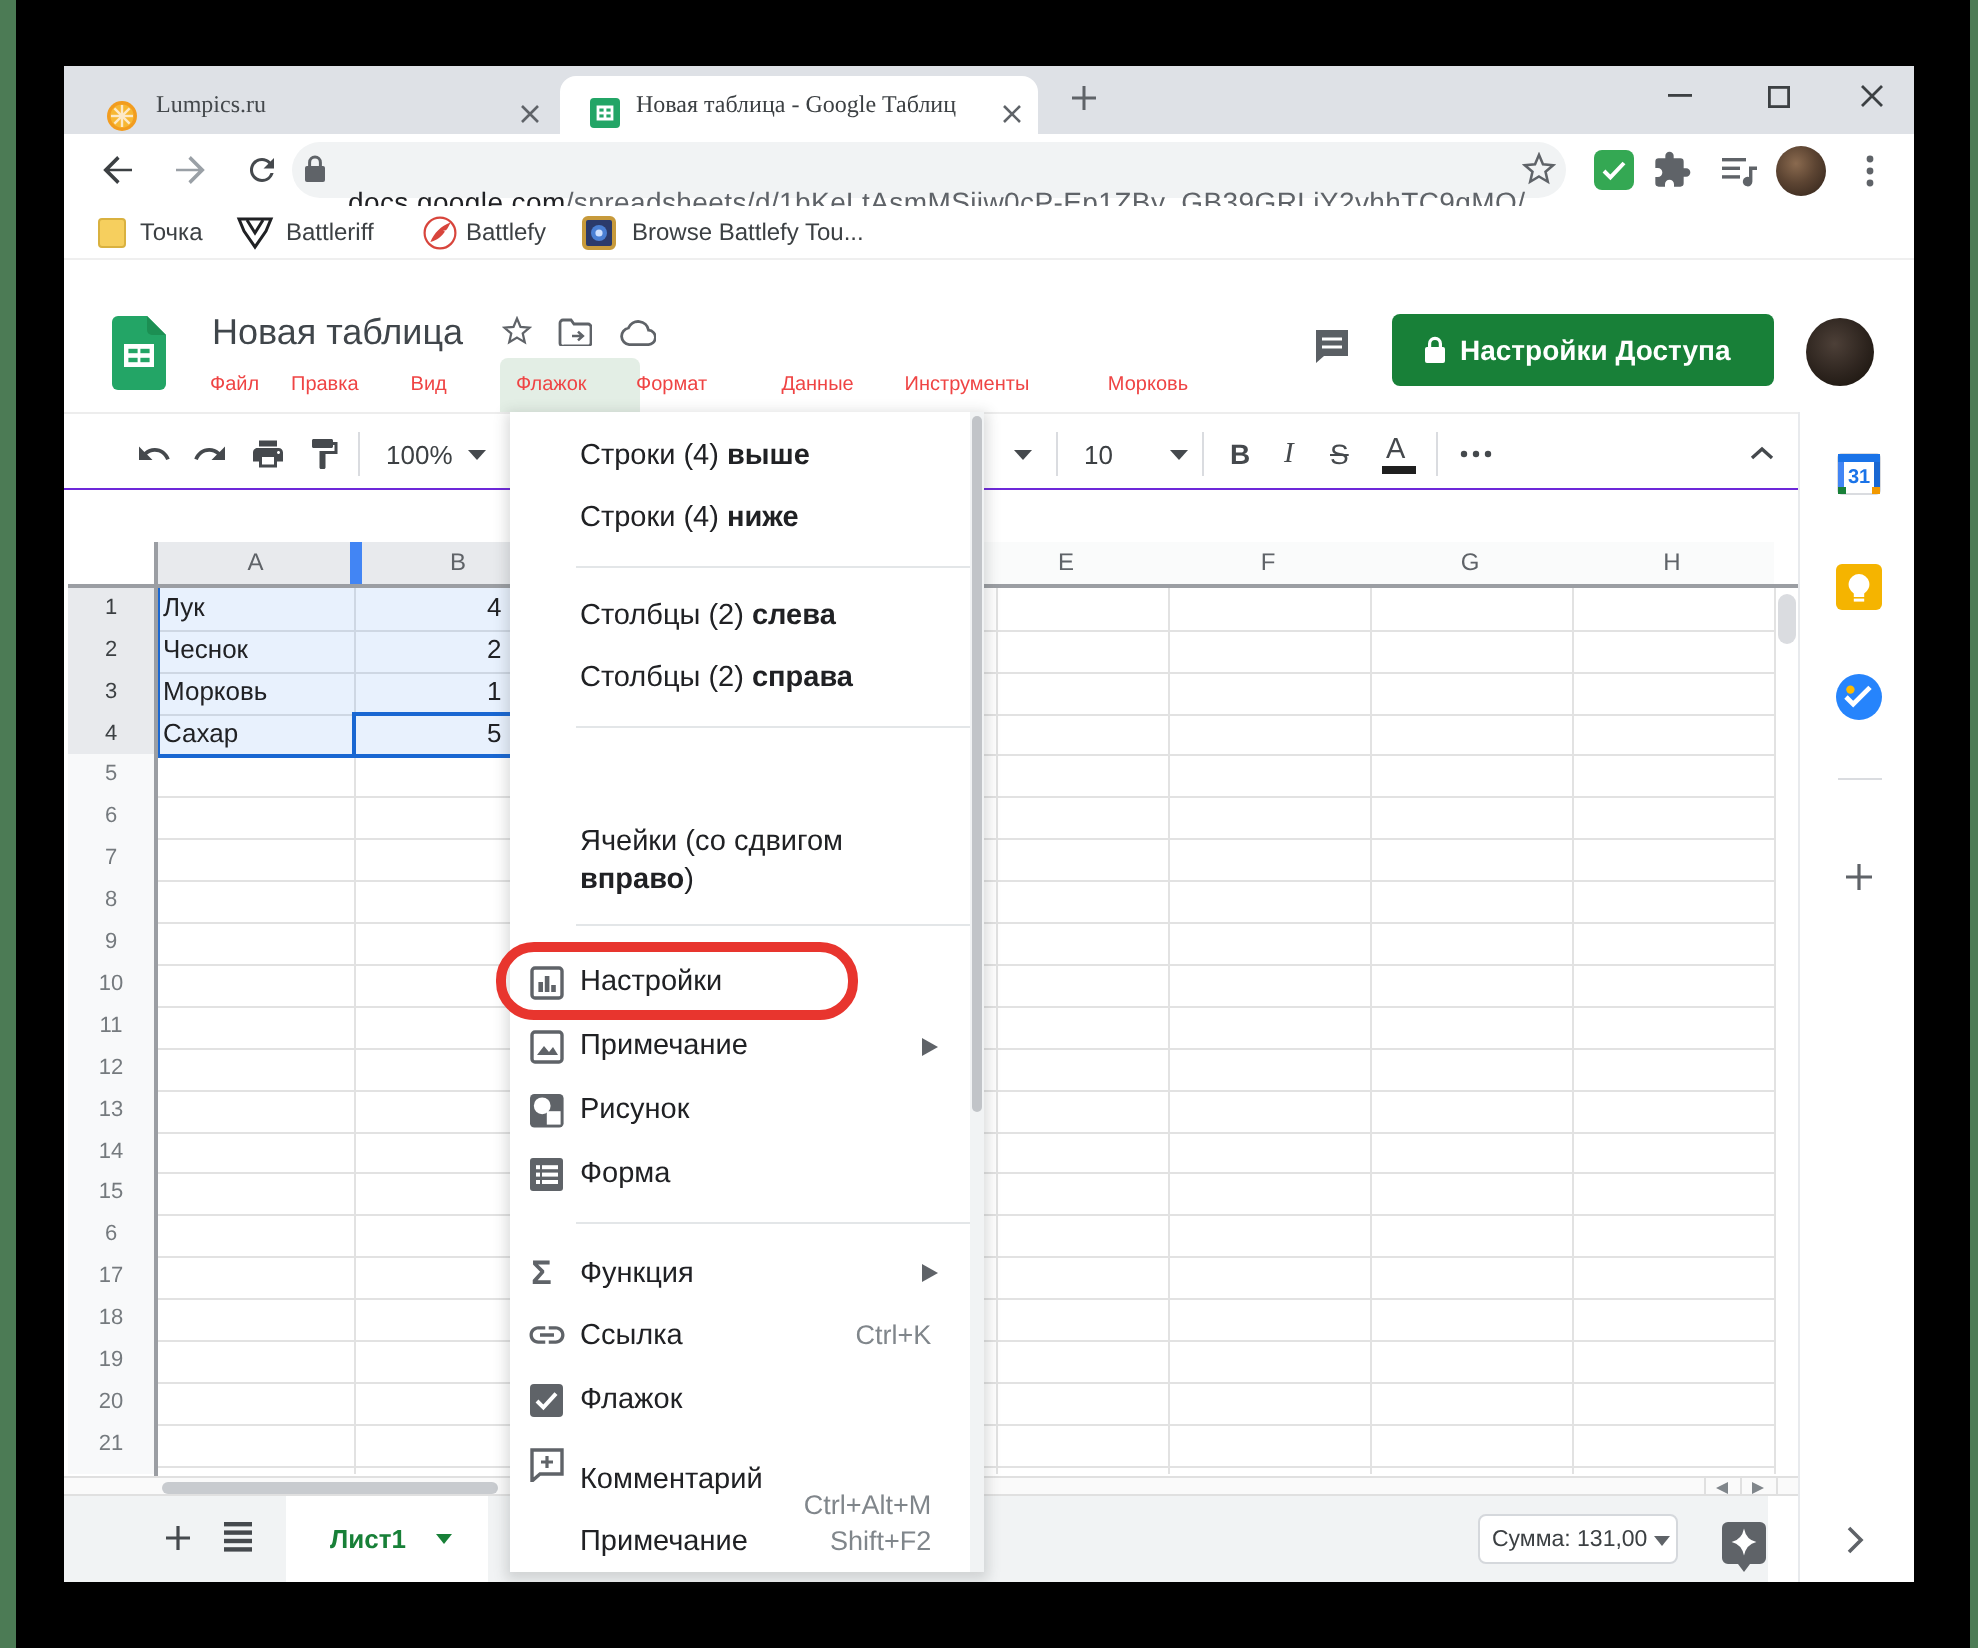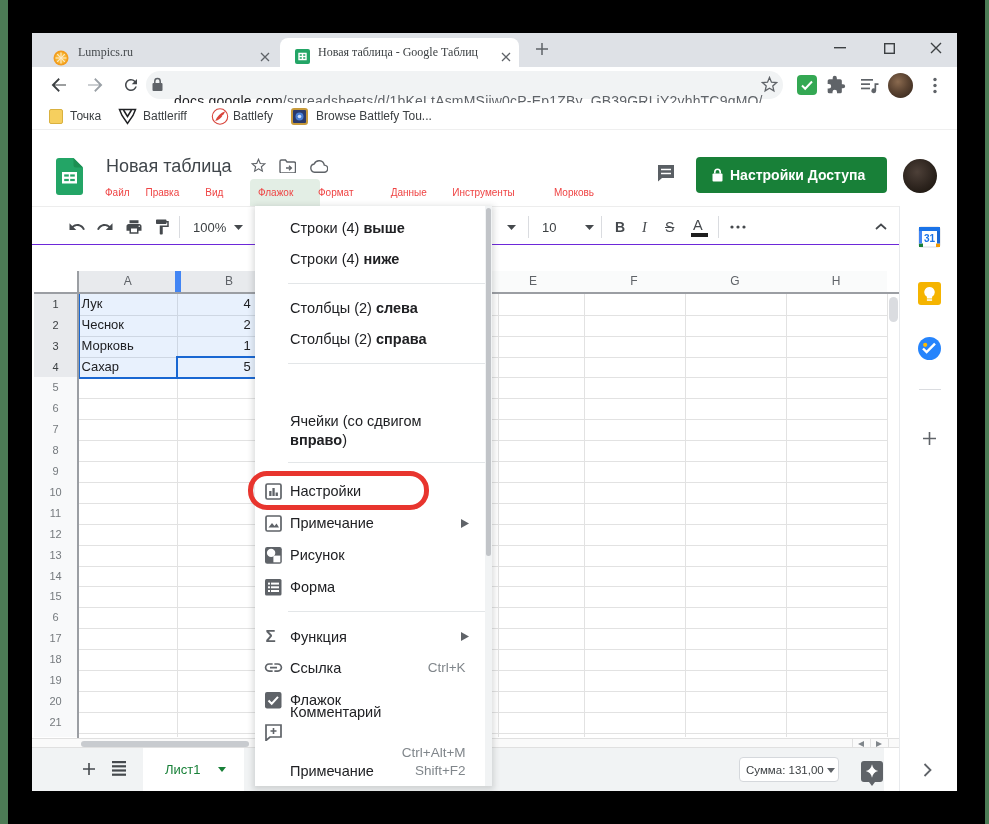--- a/index.html
+++ b/index.html
@@ -394,21 +394,21 @@
       </svg>
  <svg class="abs" style="left:80px;top:13px" width="14" height="15" viewBox="0 0 14 15">
         <g fill="#45494d">
           <rect y="0" width="14" height="2.2"></rect>
           <rect y="4.2" width="14" height="2.2"></rect>
           <rect y="8.4" width="14" height="2.2"></rect>
           <rect y="12.6" width="14" height="2.2"></rect>
         </g>
       </svg>
  <div class="abs" style="left:111px;top:0;width:101px;height:43px;background:#fff"></div>
- <div class="abs" style="left:133px;top:14px;font-size:13px;font-weight:normal;color:#188038">Лист1</div>
+ <div class="abs" style="left:133px;top:14px;font-size:13px;font-weight:bold;color:#188038">Лист1</div>
  <svg class="abs" style="left:186px;top:19px" width="8" height="5" viewBox="0 0 8 5">
         <path d="M0 0l4 5 4-5z" fill="#188038"></path>
       </svg>
  <div class="abs" style="left:707px;top:9px;width:100px;height:24.5px;background:#fff;border:1px solid #d5d8dc;border-radius:4px"></div>
  <div class="abs" style="left:714px;top:15.5px;font-size:11.5px;color:#3c4043">Сумма: 131,00</div>
  <svg class="abs" style="left:795px;top:19.5px" width="8" height="5" viewBox="0 0 8 5">
         <path d="M0 0l4 5 4-5z" fill="#5f6368"></path>
       </svg>
  <svg class="abs" style="left:829px;top:13px" width="22" height="26" viewBox="0 0 22 26">
         <path d="M3 0h16a3 3 0 0 1 3 3v15a3 3 0 0 1-3 3h-5l-3 4-3-4H3a3 3 0 0 1-3-3V3a3 3 0 0 1 3-3z" fill="#5f6368"></path>
@@ -475,21 +475,21 @@
  <div class="mnsc" style="right:26px;top:452.5px">Ctrl+K</div>
  <svg class="mnico" style="top:486.5px" viewBox="0 0 17 17">
         <rect width="16.5" height="16.5" rx="2" fill="#5f6368"></rect>
         <path d="M3.5 8.5l3.2 3.2 6.3-6.9" fill="none" stroke="#fff" stroke-width="2"></path>
       </svg>
  <div class="mni" style="top:484.5px">Флажок</div>
  <svg class="mnico" style="top:518px" viewBox="0 0 17 17">
         <path d="M1 1h15v12H5l-4 3.5z" fill="none" stroke="#5f6368" stroke-width="1.7"></path>
         <path d="M8.5 4v6M5.5 7h6" stroke="#5f6368" stroke-width="1.6"></path>
       </svg>
- <div class="mni" style="top:496px">Комментарий</div>
+ <div class="mni" style="top:524px">Комментарий</div>
  <div class="mnsc" style="right:26px;top:537px">Ctrl+Alt+M</div>
  <div class="mni" style="top:555.5px">Примечание</div>
  <div class="mnsc" style="right:26px;top:555.5px">Shift+F2</div>
  <div class="abs" style="left:230.4px;top:0;width:6.6px;height:580.5px;background:#f1f3f4"></div>
  <div class="abs" style="left:231.2px;top:2px;width:5px;height:348px;background:#c1c4c8;border-radius:3px"></div>
 </div>
 
 <div class="abs" style="left:215.9px;top:440.3px;width:180.8px;height:39.2px;border:5px solid #e8352e;border-radius:19px"></div>
 </div>
 

